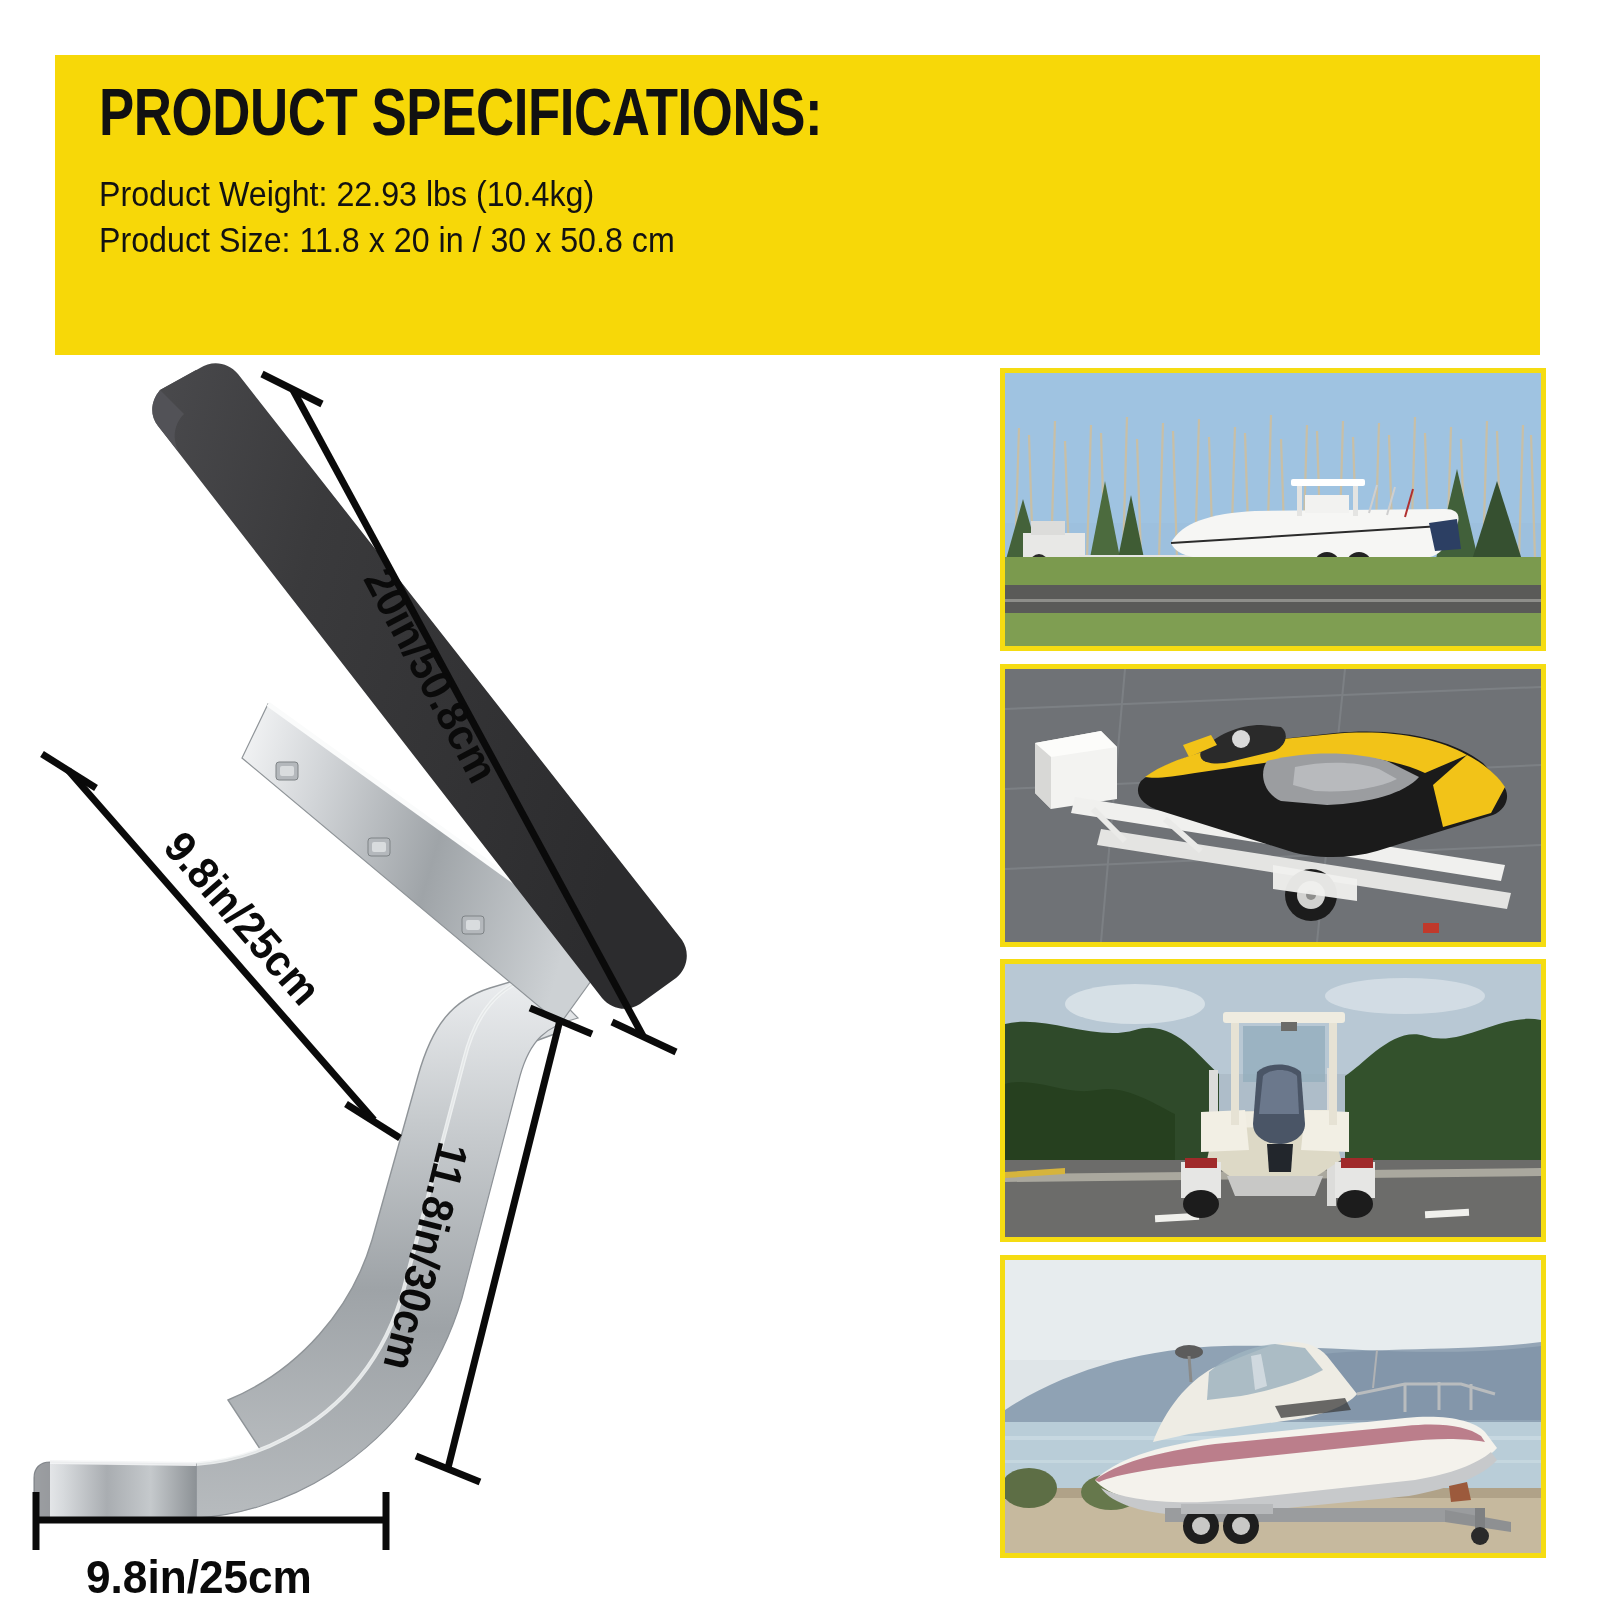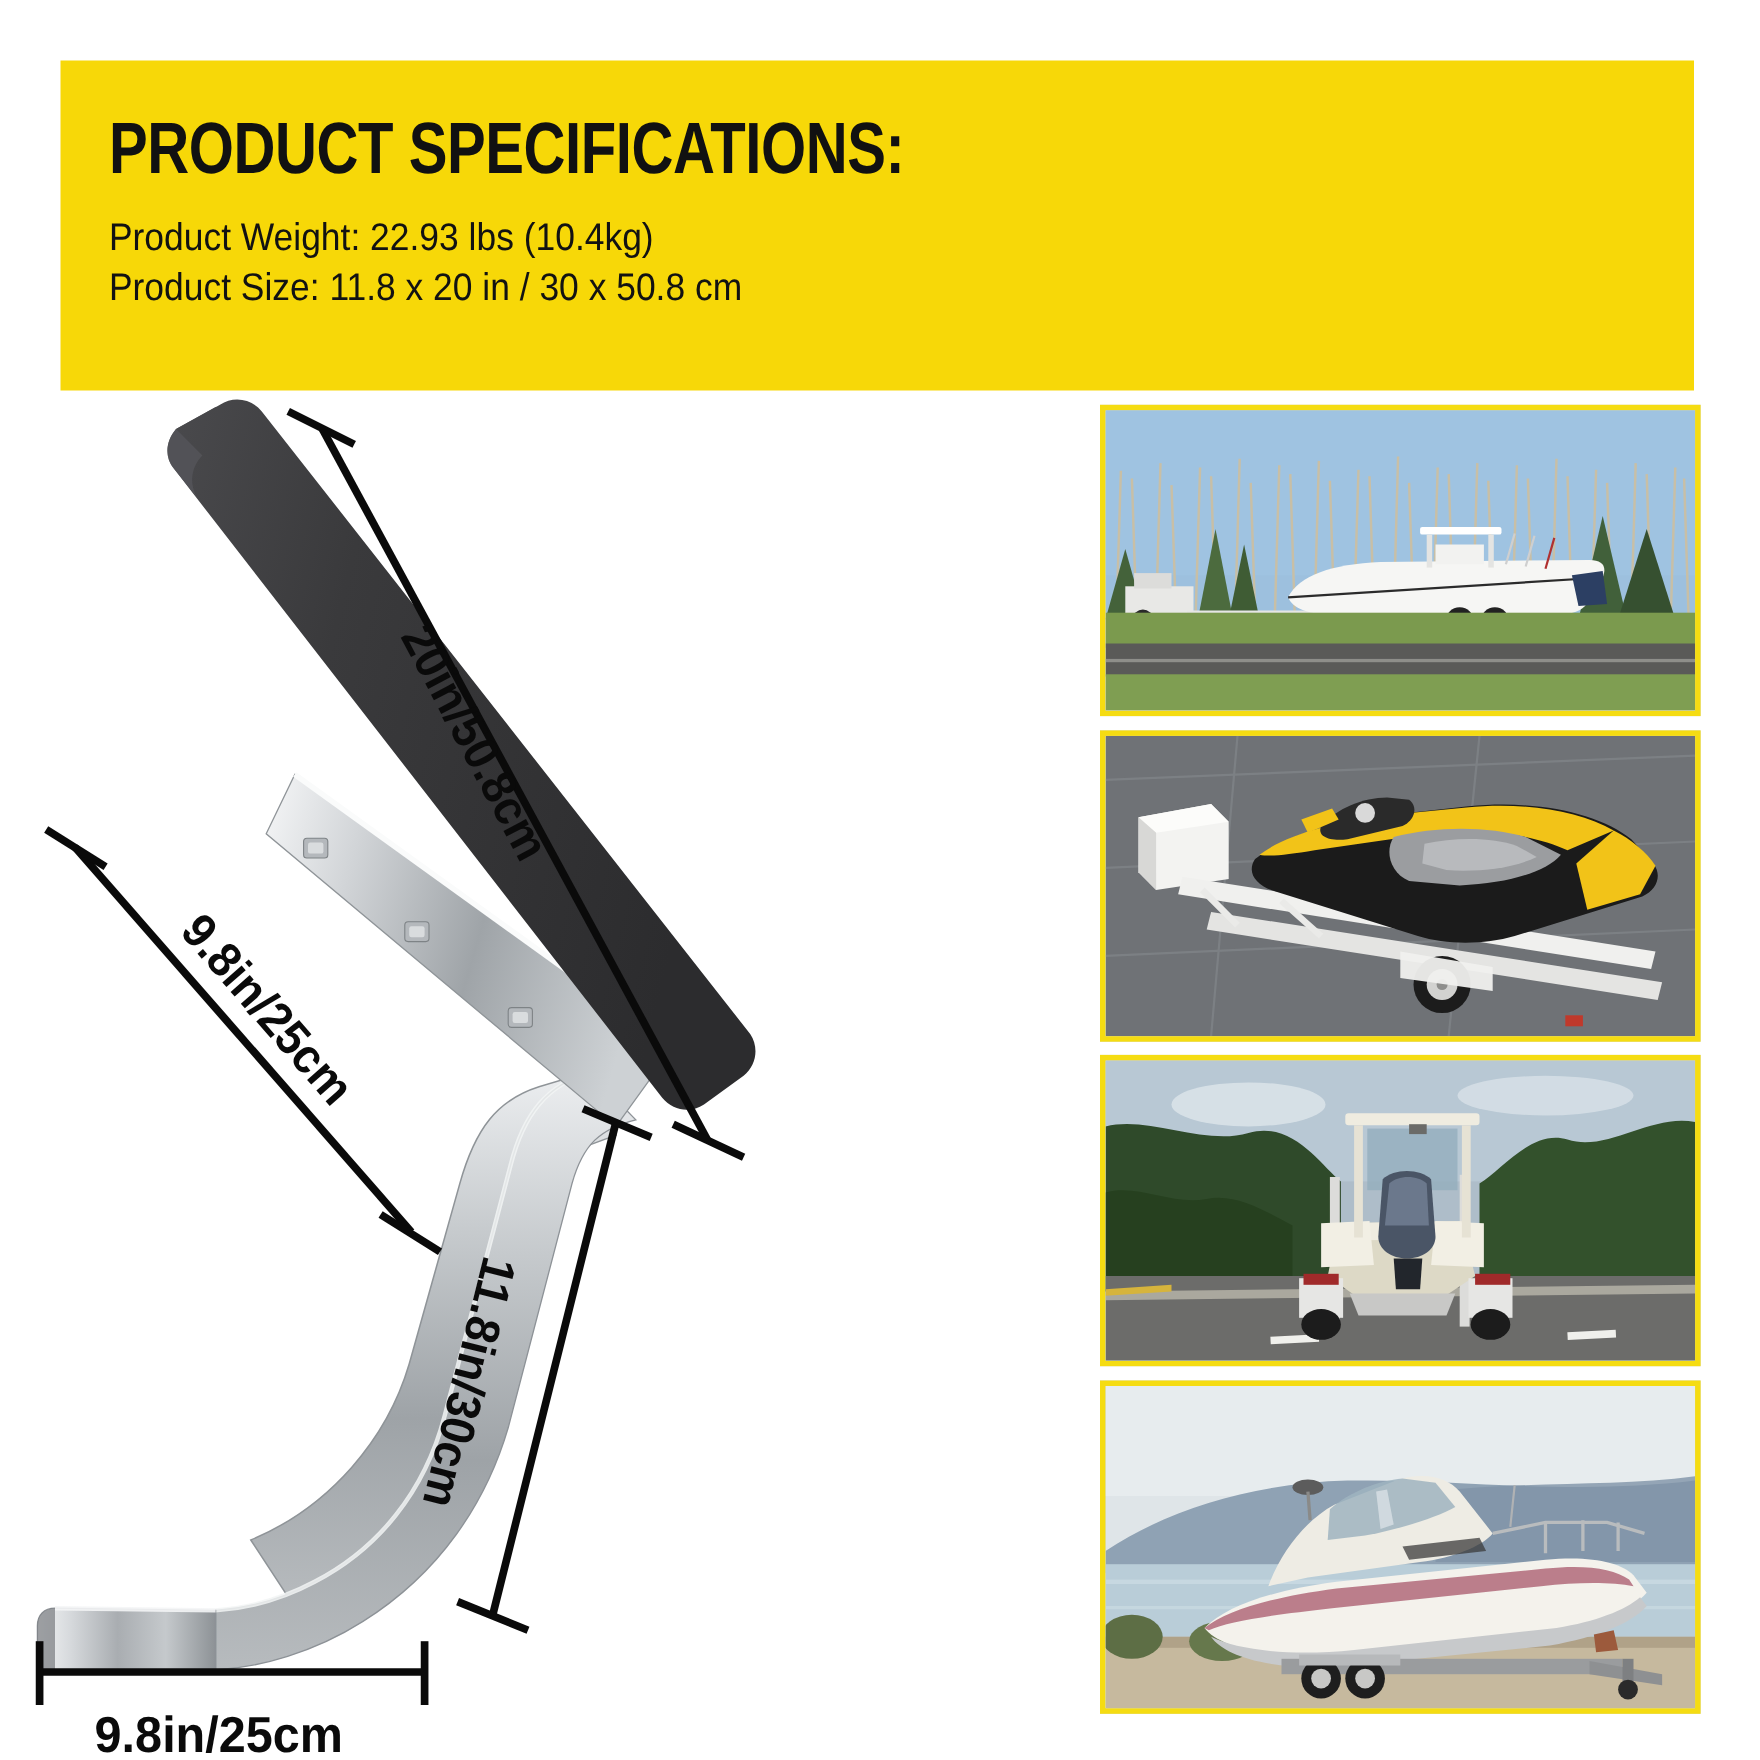--- a/index.html
+++ b/index.html
@@ -8,21 +8,21 @@
     background:#ffffff;
     font-family:"Liberation Sans", sans-serif;
     overflow:hidden;
     position:relative;
   }
   
   #spec-banner{
     position:absolute;left:55px;top:55px;width:1485px;height:300px;
     background:#F7D808;
     box-sizing:border-box;
-    padding:46px 0 0 44px;
+    padding:24px 0 0 44px;
   }
   #spec-title{
     font-family:"Liberation Sans", sans-serif;
     font-weight:bold;
     font-size:66px;
     line-height:66px;
     letter-spacing:-0.5px;
     color:#111111;
     transform:scaleX(0.80);
     transform-origin:left center;

